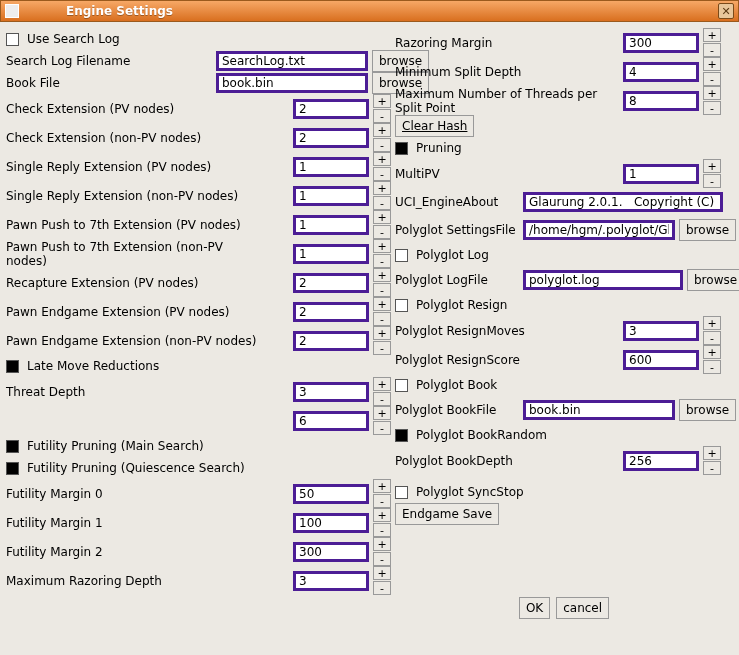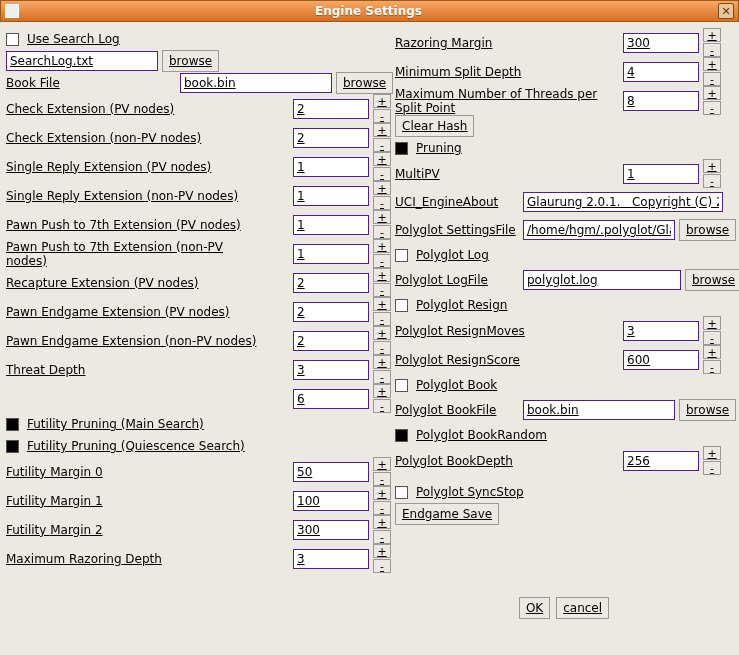--- a/index.html
+++ b/index.html
@@ -16,22 +16,23 @@
     height: 22px;
     border: 1px solid #9b5a1d;
     display: flex;
     align-items: center;
     position: relative;
     color: #fff;
     font-weight: bold;
   }
   .titlebar .title {
     flex: 1;
-    text-align: center;
+    text-align: left;
     text-shadow: 0 1px 0 rgba(0,0,0,.3);
+    padding-left: 47px;
   }
   .titlebar .winicon {
     width: 14px; height: 14px;
     margin-left: 4px;
     border: 1px solid #fff;
     background: #eee;
   }
   .titlebar .closebtn {
     width: 16px; height: 16px;
     margin-right: 4px;
@@ -40,39 +41,38 @@
     color: #5a3813;
     display:flex;align-items:center;justify-content:center;
     font-weight:bold;
     font-size:11px;
     border-radius:2px;
   }
   .content {
     display: flex;
     padding: 6px 6px 10px 6px;
     gap: 4px;
-    text-decoration: underline;
   }
   .col { flex: 0 0 auto; }
   .left { width: 385px; }
   .right { width: 338px; }
   .row {
     display: flex;
     align-items: center;
     min-height: 28px;
     gap: 4px;
   }
   .row.tight { min-height: 22px; }
   .label { flex: 0 0 auto; }
   .grow { flex: 1; }
   input[type="text"] {
     font-family: inherit;
     font-size: 12px;
     height: 20px;
-    border: 1px solid #4c1d95;
+    border: 3px solid #4c1d95;
     padding: 1px 3px;
     background: #fff;
   }
   .btn {
     font-family: inherit;
     font-size: 12px;
     height: 22px;
     border: 1px solid #999;
     background: #ece9e3;
     padding: 0 6px;
@@ -101,21 +101,21 @@
     display:inline-block;
     background:#fff;
     position:relative;
     margin-right:4px;
     flex:0 0 auto;
   }
   .chk.checked { background:#000; }
   .numfield {
     width: 76px;
   }
-  .filefield { width: 152px; }
+  .filefield { width: 152px; margin-left: 36px; }
   .shortlabel { width: 256px; }
   .bottom-btns {
     display:flex; justify-content:center; gap:6px;
     padding-top:8px;
   }
   .underline { text-decoration: underline; }
   .cursor-caret { border-right:1px solid #000; padding-right:0; }
 </style>
 </head>
 <body>
@@ -129,20 +129,21 @@
 </div>
 
 <div class="content">
 
   <div class="col left">
     <div class="row tight">
       <span class="chk"></span>
       <span class="label">Use Search Log</span>
     </div>
     <div class="row tight">
+      <span class="label" style="width:170px">Search Log Filename</span>
       <input type="text" class="filefield" value="SearchLog.txt" style="">
       <button class="btn">browse</button>
     </div>
     <div class="row tight">
       <span class="label" style="width:170px">Book File</span>
       <input type="text" class="filefield" value="book.bin" style="">
       <button class="btn">browse</button>
     </div>
 
     <div class="row">
@@ -219,20 +220,24 @@
     </div>
     <div class="row">
       <span class="label shortlabel">Pawn Endgame Extension (non-PV nodes)</span>
       <span class="grow"></span>
       <input type="text" class="numfield" value="2" style="">
       <div class="spin">
           <div class="sbtn">+</div>
           <div class="sbtn">-</div>
         </div>
     </div>
+    <div class="row tight">
+      <span class="chk checked"></span>
+      <span class="label">Late Move Reductions</span>
+    </div>
     <div class="row">
       <span class="label shortlabel">Threat Depth</span>
       <span class="grow"></span>
       <input type="text" class="numfield" value="3" style="">
       <div class="spin">
           <div class="sbtn">+</div>
           <div class="sbtn">-</div>
         </div>
     </div>
     <div class="row">

